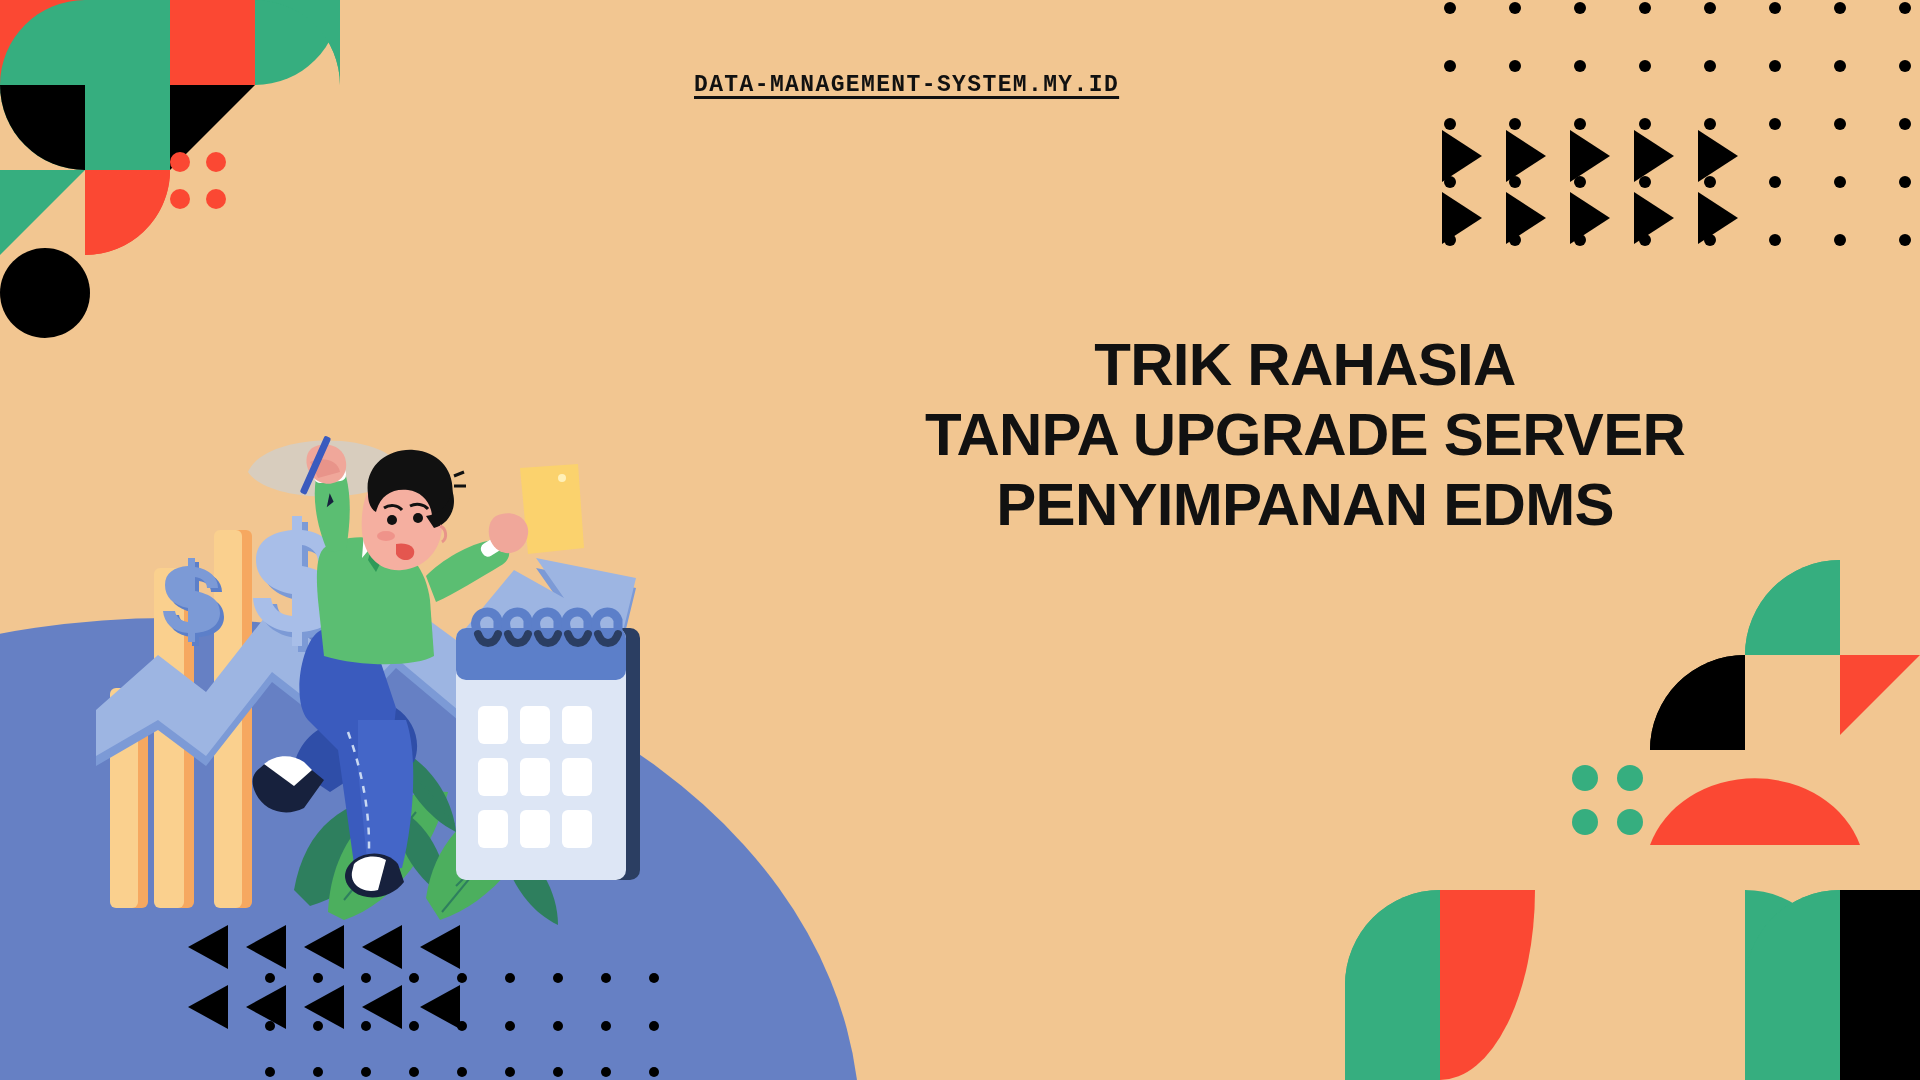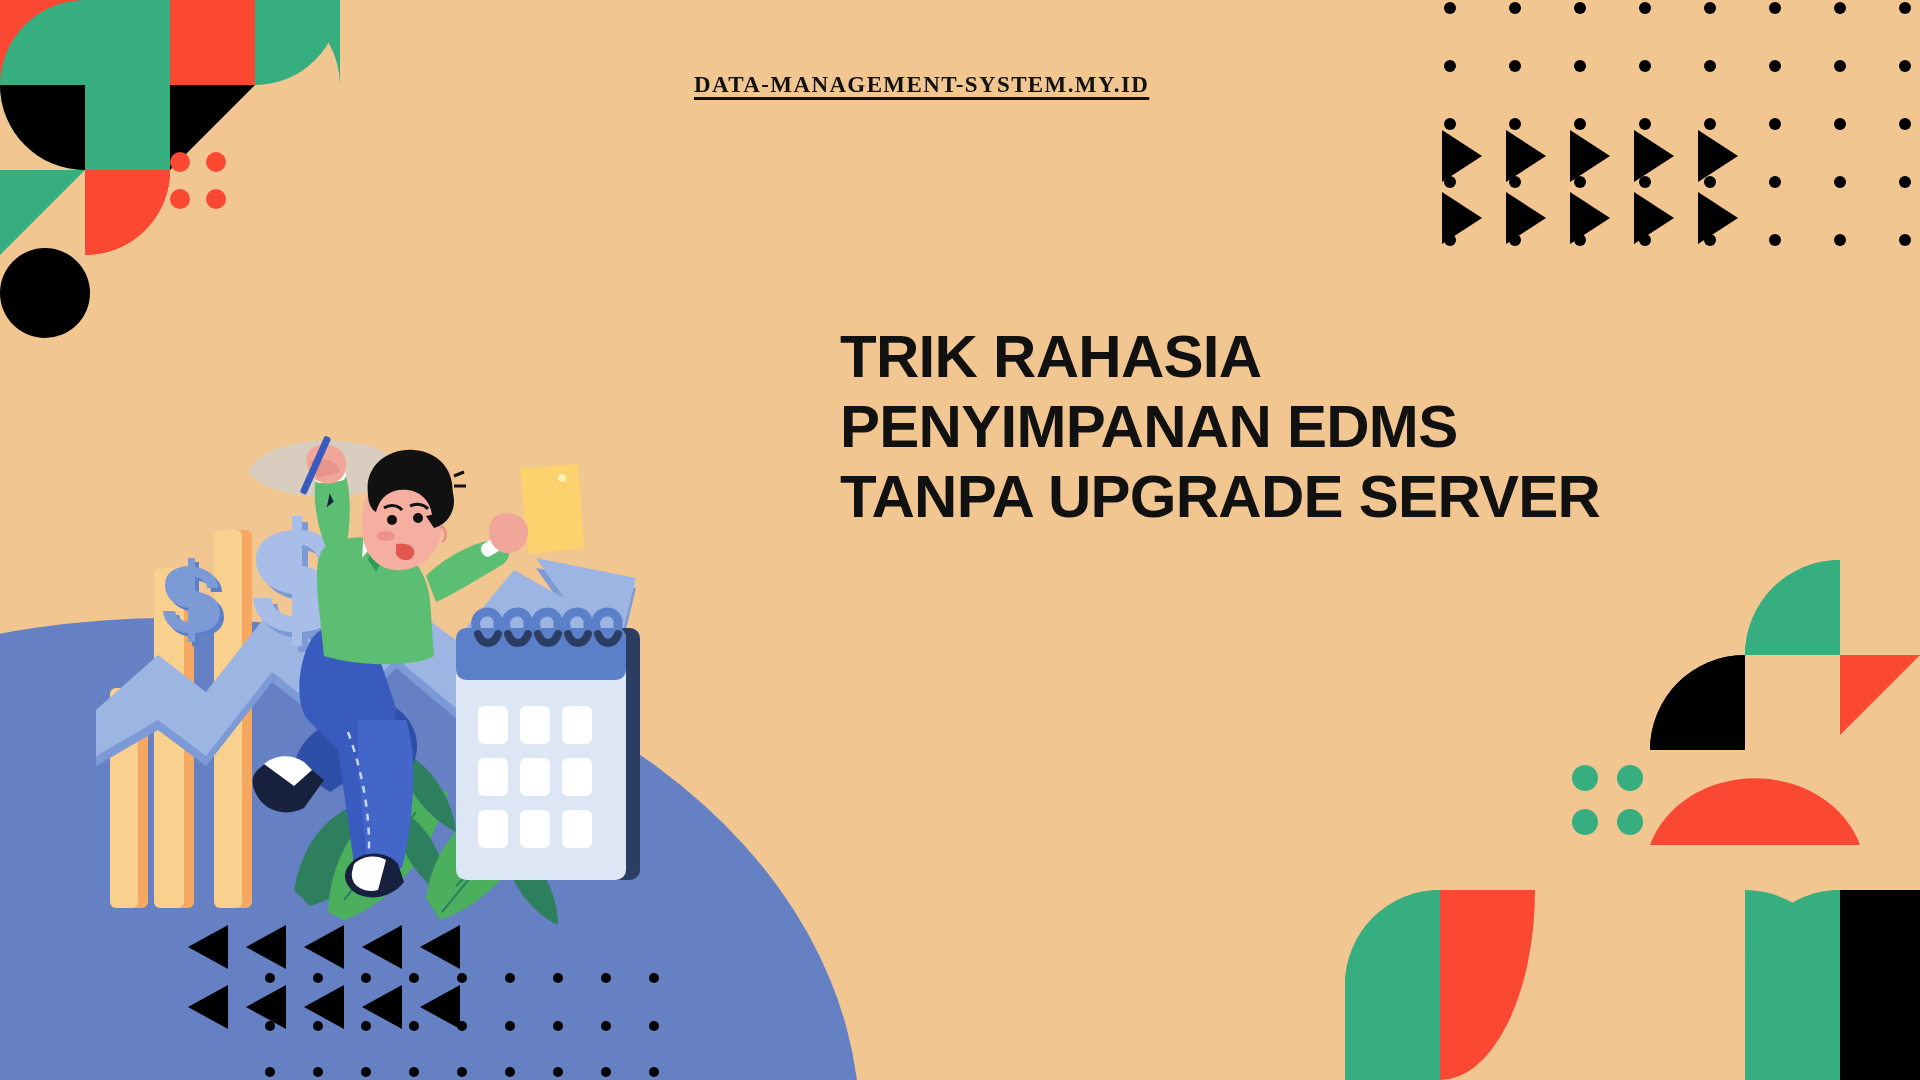--- a/index.html
+++ b/index.html
@@ -26,30 +26,31 @@
 
   
   .dotgrid { position:absolute; }
 
   
   .site-url {
     position:absolute; left:694px; top:72px;
     font-size:23px; font-weight:bold; letter-spacing:0.06em;
     color:#111; text-decoration:underline; text-underline-offset:5px;
     text-decoration-thickness:3px; white-space:nowrap;
-    font-family:Liberation Serif, serif;
+    font-family:Liberation Mono, monospace;
   }
 
   
   .headline {
-    position:absolute; left:840px; top:322px; width:930px;
+    position:absolute; left:840px; top:330px; width:930px;
     font-size:60px; line-height:1.17; font-weight:bold;
     letter-spacing:-0.012em;
     color:#111; text-transform:uppercase;
     font-family:"Liberation Sans", sans-serif;
+    text-align:center;
   }
   .headline div { white-space:nowrap; }
 
   
   .illus { position:absolute; left:96px; top:420px; width:600px; height:510px; }
 </style>
 </head>
 <body>
 
 <div id="canvas">
@@ -229,22 +230,22 @@
         <path d="M232 80 L232 124 L192 102 Z"></path>
         <path d="M290 80 L290 124 L250 102 Z"></path>
       </g>
     </svg>
   </div>
 
   <a class="site-url" href="#">DATA-MANAGEMENT-SYSTEM.MY.ID</a>
 
   <h1 class="headline">
     <div>TRIK RAHASIA</div>
+    <div>TANPA UPGRADE SERVER</div>
     <div>PENYIMPANAN EDMS</div>
-    <div>TANPA UPGRADE SERVER</div>
   </h1>
 
   <div class="illus">
     <svg width="600" height="510" viewBox="0 0 600 510" xmlns="http://www.w3.org/2000/svg">
 
       <g>
         <rect x="62" y="148" width="36" height="340" rx="6" fill="#F6A860"></rect>
         <rect x="58" y="148" width="30" height="340" rx="6" fill="#FAD08E"></rect>
         <rect x="122" y="110" width="34" height="378" rx="6" fill="#F6A860"></rect>
         <rect x="118" y="110" width="28" height="378" rx="6" fill="#FAD08E"></rect>

